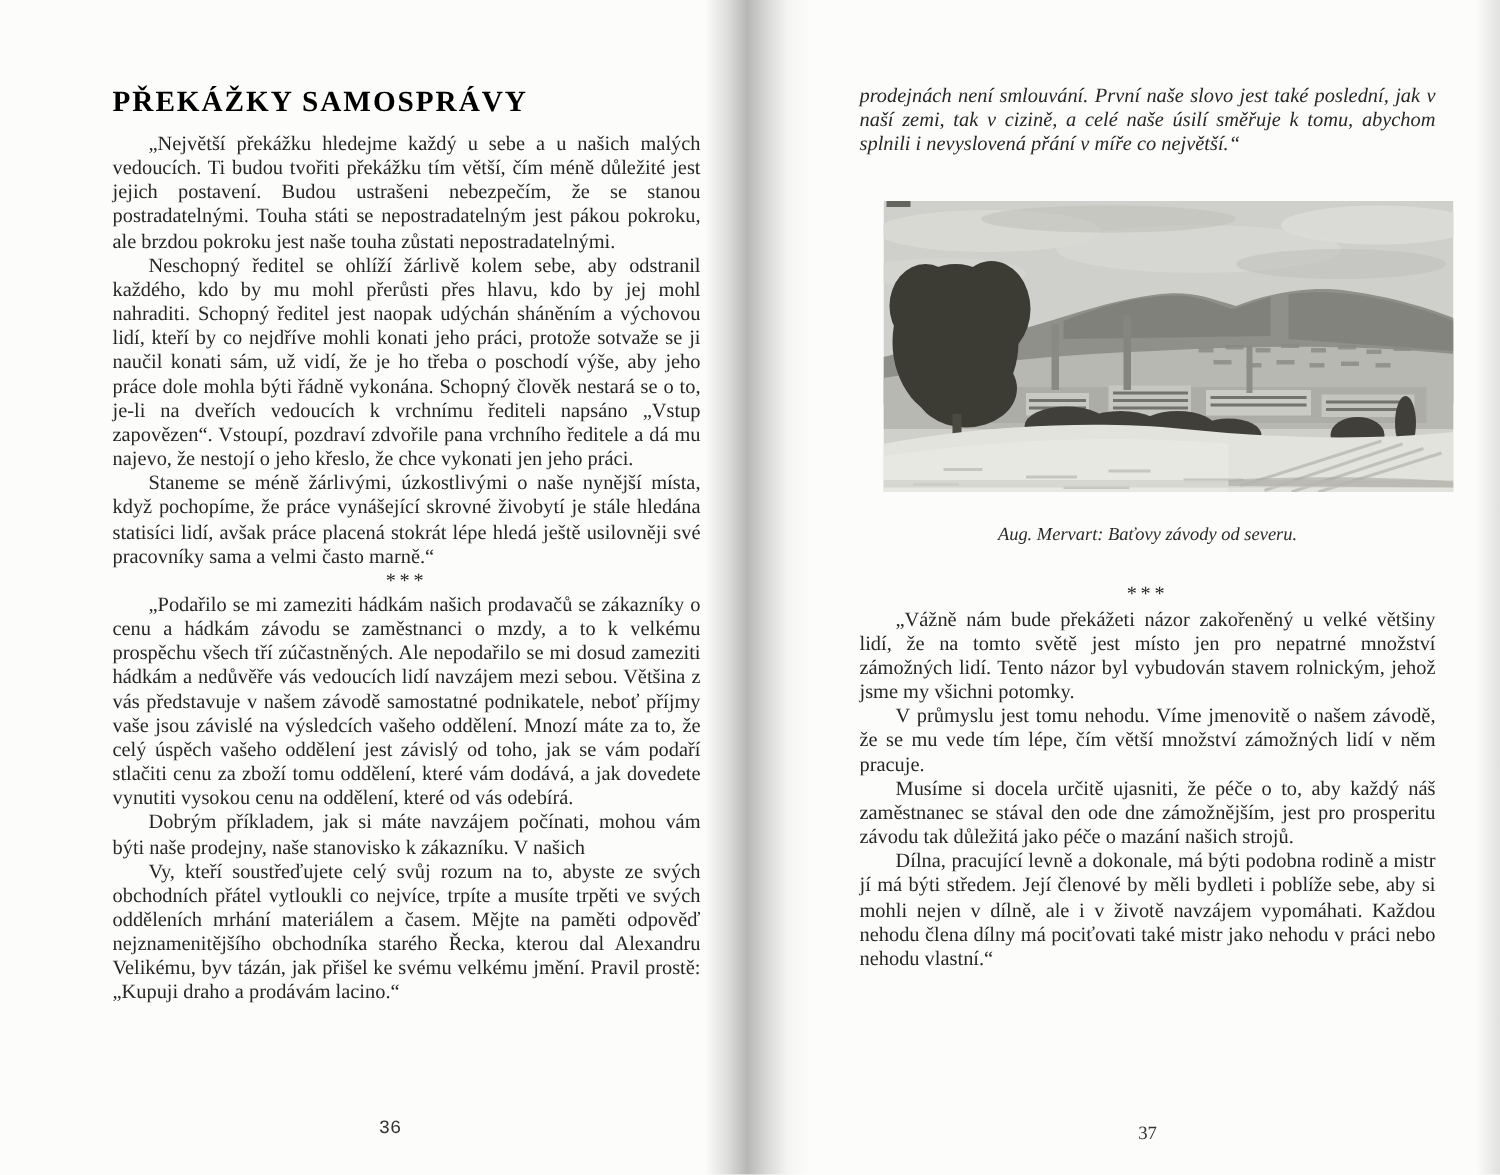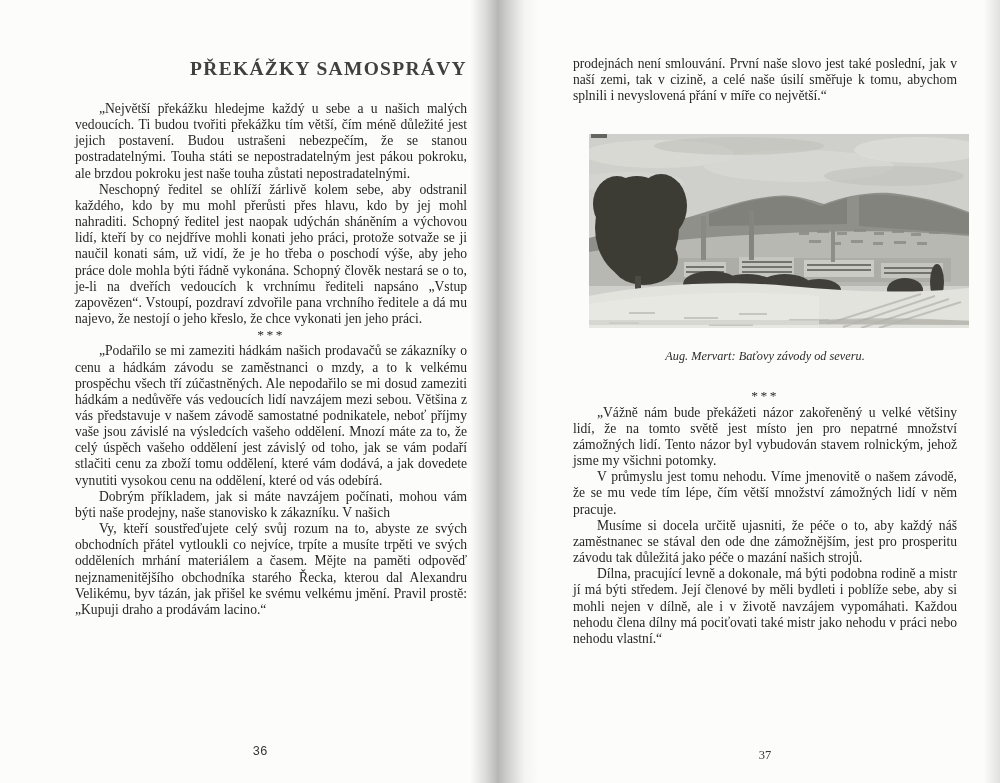--- a/index.html
+++ b/index.html
@@ -18,28 +18,28 @@
       rgba(185,185,182,0.12) 78%,
       rgba(255,255,255,0) 100%);
   }
   .right-edge-shadow{
     position:absolute;right:0;top:0;width:16px;height:783px;
     background:linear-gradient(90deg,rgba(200,200,198,0) 0%,rgba(160,160,157,0.30) 100%);
   }
   .page-left{position:absolute;left:75px;top:58px;width:392px;}
   .page-right{position:absolute;left:573px;top:56px;width:384px;}
   .chapter-title{
-    font-size:19.5px;font-weight:bold;letter-spacing:1.3px;text-align:right;
-    color:#404040;margin:0 0 21px 0;
+    font-size:19.5px;font-weight:bold;letter-spacing:1.3px;text-align:left;
+    color:#000000;margin:0 0 8px 0;
   }
   p.body{
     margin:0;text-align:justify;text-indent:24px;
     font-size:13.6px;line-height:16.15px;color:#272725;
   }
-  p.noindent{text-indent:0;}
+  p.noindent{text-indent:0;font-style:italic;}
   .separator{
     margin:0;text-align:center;font-size:13.5px;line-height:16.15px;
     letter-spacing:2.5px;color:#272725;
   }
   figure{margin:14px 0 0 0;padding:16px;}
   svg.painting{display:block;width:380px;height:194px;}
   figcaption{
     text-align:center;font-style:italic;font-size:12.3px;color:#2b2b29;
     margin-top:20px;line-height:16px;
   }
@@ -50,20 +50,21 @@
 </style>
 </head>
 <body>
 
 <div class="spread">
 
   <div class="page-left">
     <h1 class="chapter-title">PŘEKÁŽKY SAMOSPRÁVY</h1>
     <p class="body">„Největší překážku hledejme každý u sebe a u našich malých vedoucích. Ti budou tvořiti překážku tím větší, čím méně důležité jest jejich postavení. Budou ustrašeni nebezpečím, že se stanou postradatelnými. Touha státi se nepostradatelným jest pákou pokroku, ale brzdou pokroku jest naše touha zůstati nepostradatelnými.</p>
     <p class="body">Neschopný ředitel se ohlíží žárlivě kolem sebe, aby odstranil každého, kdo by mu mohl přerůsti přes hlavu, kdo by jej mohl nahraditi. Schopný ředitel jest naopak udýchán sháněním a výchovou lidí, kteří by co nejdříve mohli konati jeho práci, protože sotvaže se ji naučil konati sám, už vidí, že je ho třeba o poschodí výše, aby jeho práce dole mohla býti řádně vykonána. Schopný člověk nestará se o to, je-li na dveřích vedoucích k vrchnímu řediteli napsáno „Vstup zapovězen“. Vstoupí, pozdraví zdvořile pana vrchního ředitele a dá mu najevo, že nestojí o jeho křeslo, že chce vykonati jen jeho práci.</p>
+    <p class="body">Staneme se méně žárlivými, úzkostlivými o naše nynější místa, když pochopíme, že práce vynášející skrovné živobytí je stále hledána statisíci lidí, avšak práce placená stokrát lépe hledá ještě usilovněji své pracovníky sama a velmi často marně.“</p>
     <p class="separator">***</p>
     <p class="body">„Podařilo se mi zameziti hádkám našich prodavačů se zákazníky o cenu a hádkám závodu se zaměstnanci o mzdy, a to k velkému prospěchu všech tří zúčastněných. Ale nepodařilo se mi dosud zameziti hádkám a nedůvěře vás vedoucích lidí navzájem mezi sebou. Většina z vás představuje v našem závodě samostatné podnikatele, neboť příjmy vaše jsou závislé na výsledcích vašeho oddělení. Mnozí máte za to, že celý úspěch vašeho oddělení jest závislý od toho, jak se vám podaří stlačiti cenu za zboží tomu oddělení, které vám dodává, a jak dovedete vynutiti vysokou cenu na oddělení, které od vás odebírá.</p>
     <p class="body">Dobrým příkladem, jak si máte navzájem počínati, mohou vám býti naše prodejny, naše stanovisko k zákazníku. V našich</p>
     <p class="body">Vy, kteří soustřeďujete celý svůj rozum na to, abyste ze svých obchodních přátel vytloukli co nejvíce, trpíte a musíte trpěti ve svých odděleních mrhání materiálem a časem. Mějte na paměti odpověď nejznamenitějšího obchodníka starého Řecka, kterou dal Alexandru Velikému, byv tázán, jak přišel ke svému velkému jmění. Pravil prostě: „Kupuji draho a prodávám lacino.“</p>
   </div>
   <div class="pagenum pagenum-left">36</div>
 
   <div class="page-right">
     <p class="body noindent">prodejnách není smlouvání. První naše slovo jest také poslední, jak v naší zemi, tak v cizině, a celé naše úsilí směřuje k tomu, abychom splnili i nevyslovená přání v míře co největší.“</p>
 

